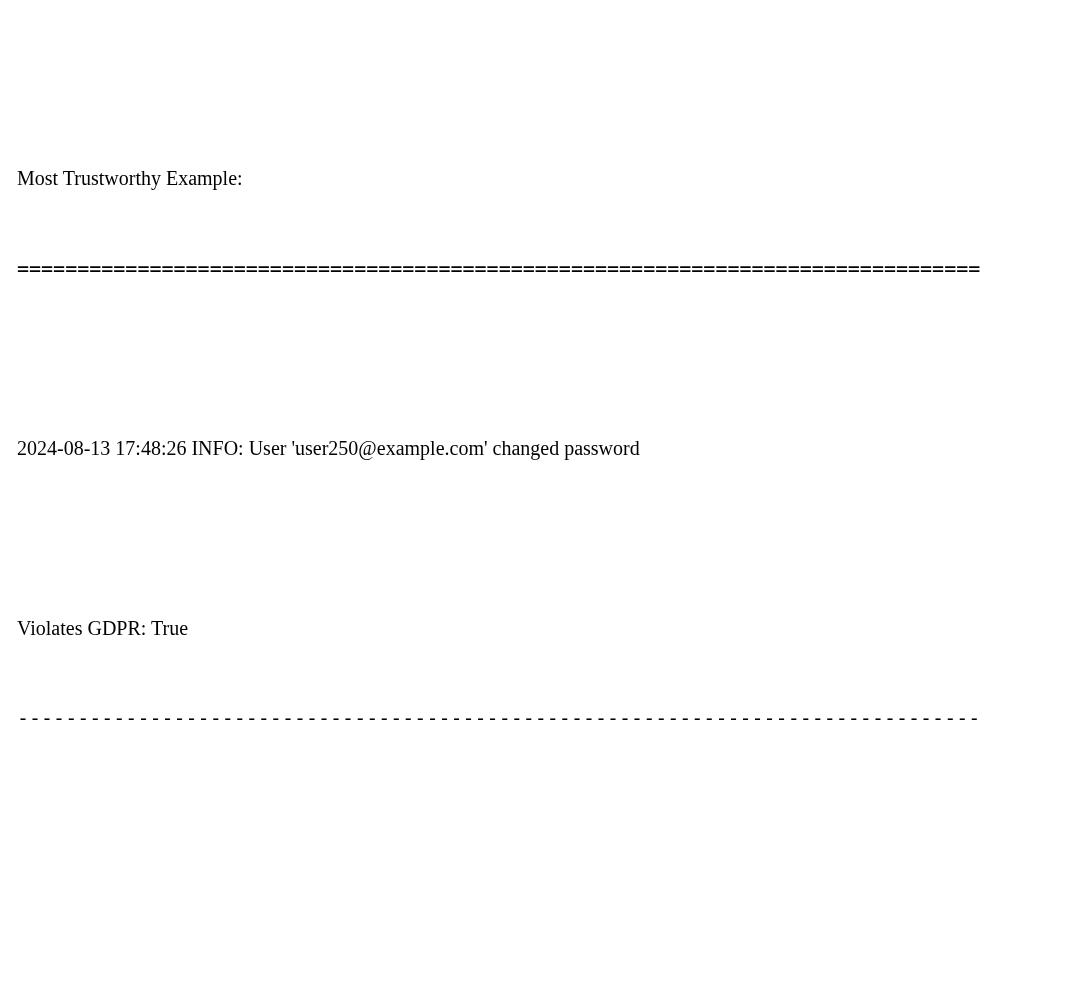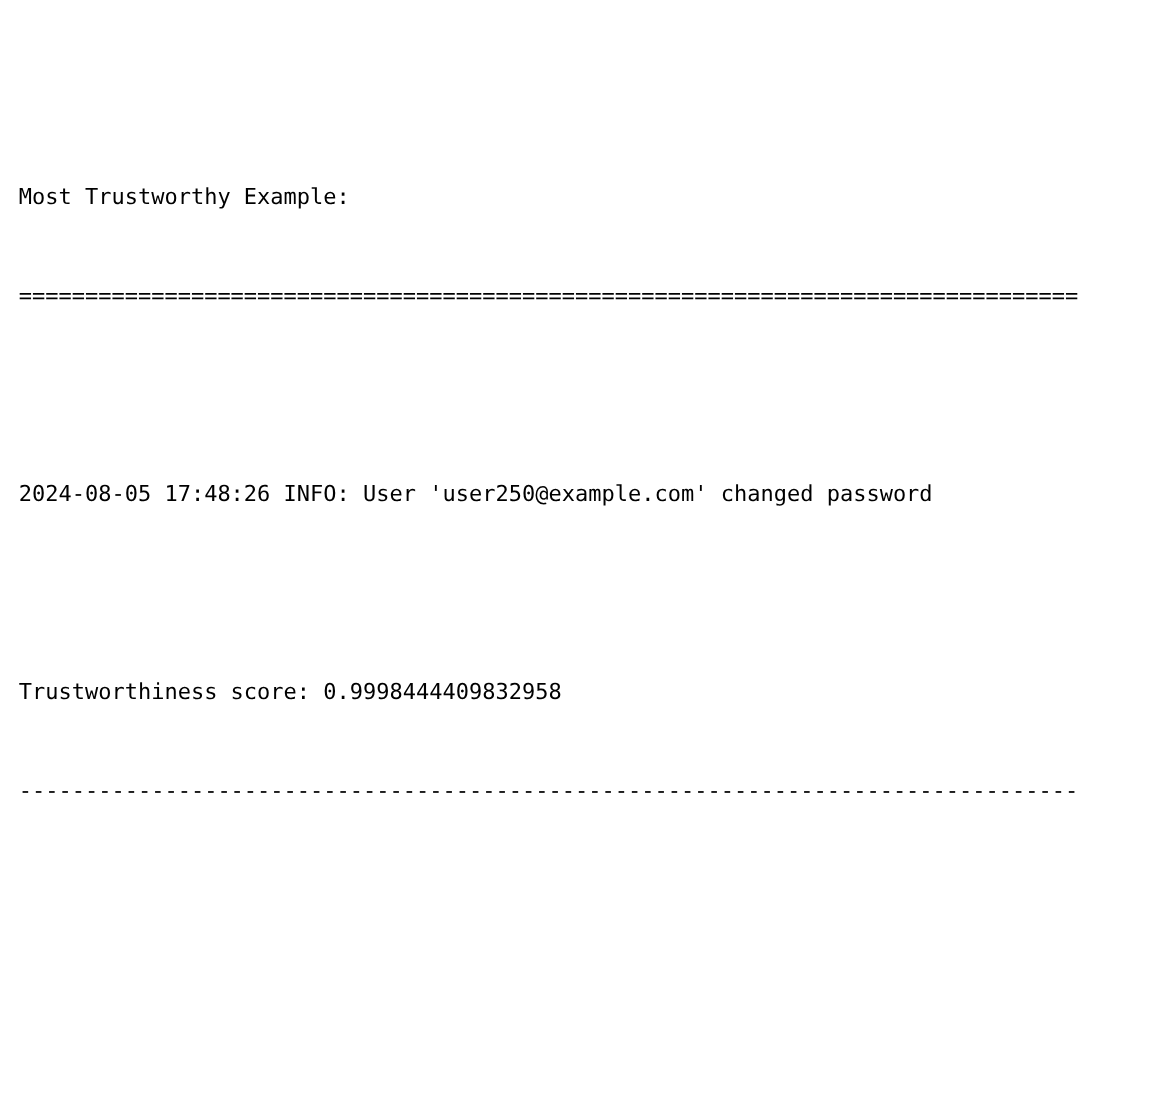--- a/index.html
+++ b/index.html
@@ -17,20 +17,21 @@
       font-family: "DejaVu Sans Mono", "Liberation Mono", monospace;
       font-size: 20px;
       line-height: 30px;
       color: #000000;
       white-space: pre;
       letter-spacing: 0;
     }
     .line {
       display: block;
       height: 30px;
+      font-family: Liberation Serif, serif;
     }
     .sep {
       display: block;
       height: 30px;
       overflow: hidden;
       width: 963px;
     }
     .sep-eq {
       color: #000;
     }
@@ -40,22 +41,22 @@
   </style>
 </head>
 <body>
 
 <div class="output">
   
   <div>
     <span class="line">Most Trustworthy Example:</span>
     <span class="sep sep-eq">================================================================================</span>
     <span class="line"></span>
-    <span class="line">2024-08-05 17:48:26 INFO: User 'user250@example.com' changed password</span>
+    <span class="line">2024-08-13 17:48:26 INFO: User 'user250@example.com' changed password</span>
     <span class="line"></span>
-    <span class="line">Trustworthiness score: 0.9998444409832958</span>
+    <span class="line">Violates GDPR: True</span>
     <span class="sep sep-dash">--------------------------------------------------------------------------------</span>
     <span class="line"></span>
   </div>
 
   
   
 </div>
 
 </body></html>

